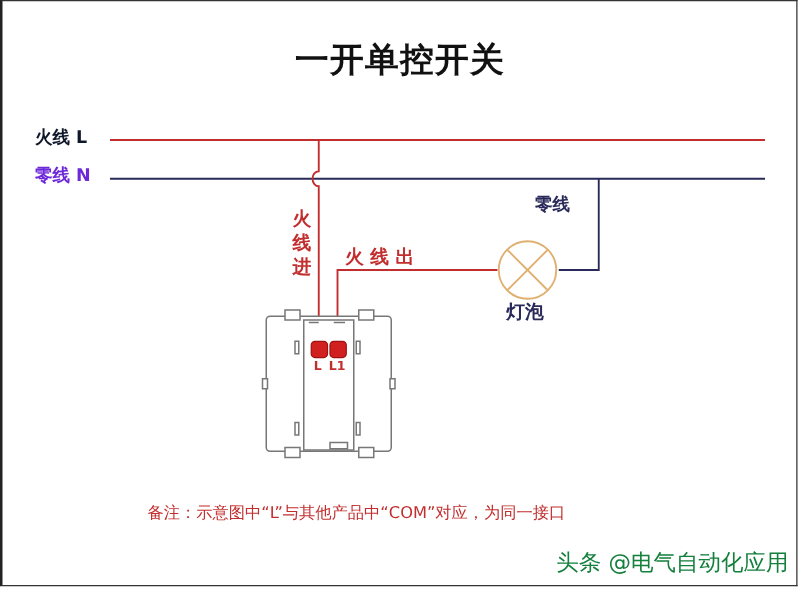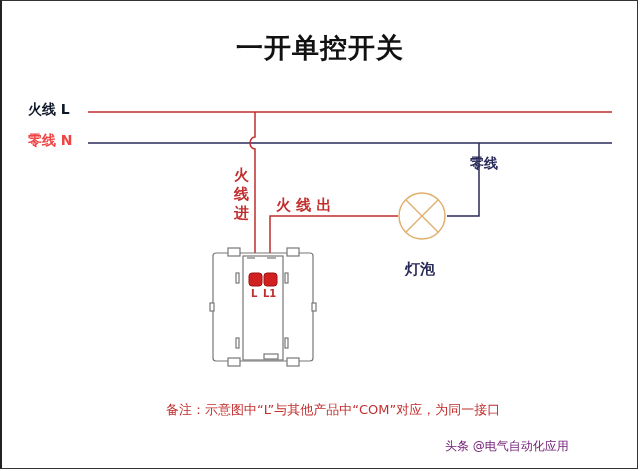--- a/index.html
+++ b/index.html
@@ -1,25 +1,25 @@
 <!DOCTYPE html>
 <html><head>
 <meta charset="utf-8">
 <style>
   html, body { margin:0; padding:0; background:#fff; }
   body { width:640px; height:471px; position:relative; overflow:hidden; font-family:"DejaVu Sans", sans-serif; }
   .frame { position:absolute; left:0; top:0; width:638px; height:469px; border:1px solid #333; border-left:2px solid #222; box-sizing:border-box; }
   .abs { position:absolute; white-space:nowrap; }
   .title { left:0; width:640px; top:30px; text-align:center; font-size:27px; font-weight:bold; color:#111; letter-spacing:1px; }
   .lbl-l { left:28px; top:101px; font-size:14px; font-weight:bold; color:#0f172a; }
-  .lbl-n { left:28px; top:132px; font-size:14px; font-weight:bold; color:#ef4444; }
+  .lbl-n { left:28px; top:132px; font-size:14px; font-weight:bold; color:#6d28d9; }
   .red { color:#c22d2d; font-weight:bold; }
   .navy { color:#2a2a5a; font-weight:bold; }
-  .note { left:118px; top:401px; font-size:13px; color:#c22d2d;margin-left:48px; }
-  .wm { left:445px; top:438px; font-size:12px; color:#701a75;text-align:center; }
+  .note { left:118px; top:401px; font-size:13px; color:#c22d2d; }
+  .wm { left:445px; top:438px; font-size:18px; color:#15803d;text-align:center; }
   svg { position:absolute; left:0; top:0; }
 </style>
 </head>
 <body>
 
 <div class="frame"></div>
 
 <div class="abs title">一开单控开关</div>
 
 <div class="abs lbl-l">火线 L</div>
@@ -65,19 +65,19 @@
     <rect x="264" y="273" width="13" height="13" rx="3" fill="#d02020" stroke="#a01010"></rect>
   </g>
 </svg>
 
 <div class="abs red" style="left:234px;top:166px;font-size:15px;line-height:19px;">
   <div>火</div>
   <div>线</div>
   <div>进</div>
 </div>
 <div class="abs red" style="left:276px;top:196px;font-size:15px;text-align:right;">火 线 出</div>
-<div class="abs navy" style="left:470px;top:155px;font-size:14px;text-align:right;">零线</div>
-<div class="abs navy" style="left:405px;top:260px;font-size:15px;">灯泡</div>
+<div class="abs navy" style="left:428px;top:155px;font-size:14px;text-align:right;">零线</div>
+<div class="abs navy" style="left:405px;top:240px;font-size:15px;">灯泡</div>
 <div class="abs red" style="left:251px;top:288px;font-size:10px;">L</div>
 <div class="abs red" style="left:263px;top:288px;font-size:10px;">L1</div>
 
 <div class="abs note">备注：示意图中“L”与其他产品中“COM”对应，为同一接口</div>
 <div class="abs wm">头条 @电气自动化应用</div>
 
 </body></html>

